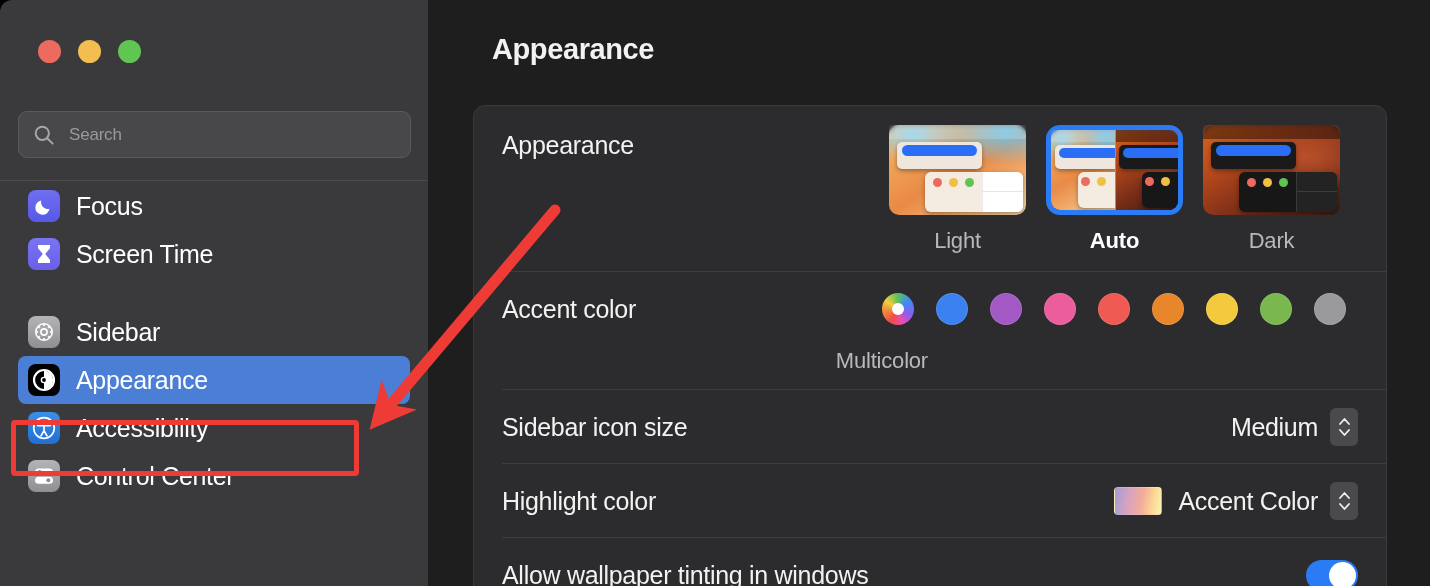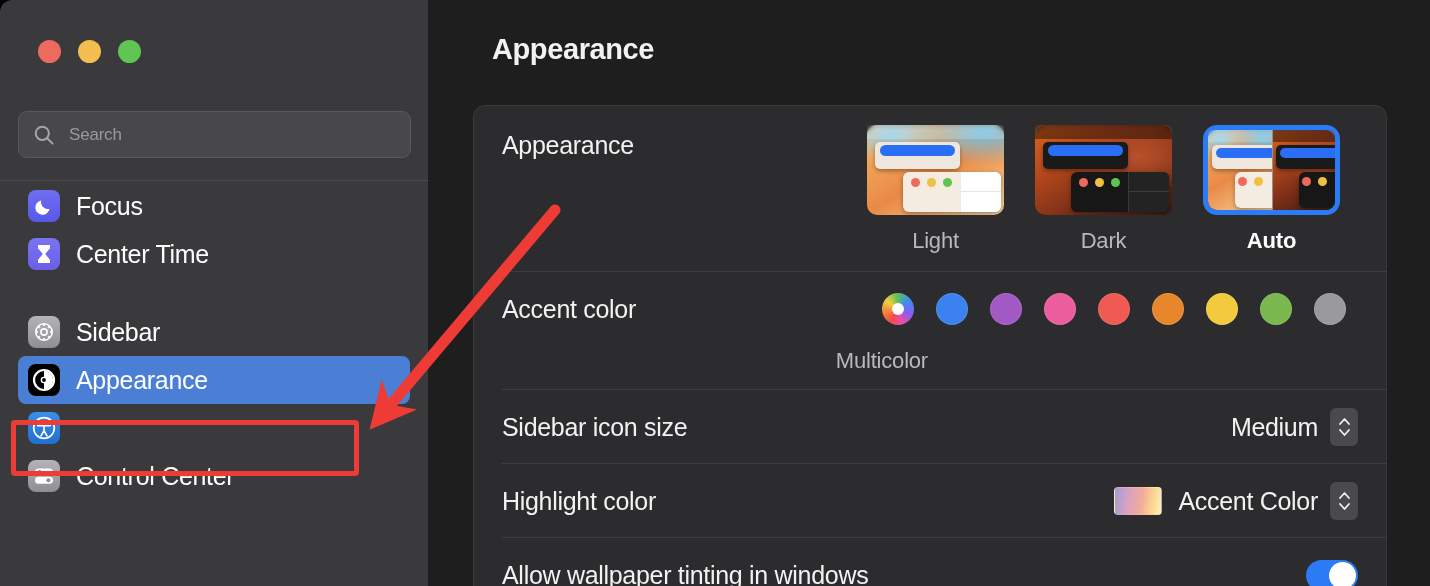--- a/index.html
+++ b/index.html
@@ -203,21 +203,21 @@
   .row-appearance {
     align-items: flex-start;
     padding-top: 19px;
     padding-bottom: 18px;
   }
   .row-appearance .row-label { padding-top: 6px; }
 
   .themes {
     margin-left: auto;
     display: flex;
-    gap: 31px;
+    gap: 20px;
     padding-right: 18px;
   }
   .theme {
     width: 137px;
     display: flex;
     flex-direction: column;
     align-items: center;
   }
   .theme-thumb {
     width: 137px; height: 90px;
@@ -463,21 +463,21 @@
           </span>
           <span class="sb-label">Focus</span>
         </div>
 
         <div class="sb-item">
           <span class="sb-icon ic-screentime">
             <svg width="20" height="22" viewBox="0 0 20 22">
               <path d="M4 2h12v3.2L11.2 11 16 16.8V20H4v-3.2L8.8 11 4 5.2z" fill="#ffffff"></path>
             </svg>
           </span>
-          <span class="sb-label">Center Time</span>
+          <span class="sb-label">Screen Time</span>
         </div>
 
         <div class="sb-item spacer-above">
           <span class="sb-icon ic-general">
             <svg width="24" height="24" viewBox="0 0 24 24">
               <g fill="none" stroke="#ffffff" stroke-width="1.6">
                 <circle cx="12" cy="12" r="8.2"></circle>
                 <circle cx="12" cy="12" r="3.1"></circle>
                 <path d="M12 3.8v2.3M12 17.9v2.3M3.8 12h2.3M17.9 12h2.3M6.2 6.2l1.7 1.7M16.1 16.1l1.7 1.7M17.8 6.2l-1.7 1.7M7.9 16.1l-1.7 1.7"></path>
               </g>
@@ -499,20 +499,21 @@
         </div>
 
         <div class="sb-item">
           <span class="sb-icon ic-accessibility">
             <svg width="26" height="26" viewBox="0 0 26 26">
               <circle cx="13" cy="13" r="10.3" fill="none" stroke="#ffffff" stroke-width="1.7"></circle>
               <circle cx="13" cy="7.4" r="1.9" fill="#ffffff"></circle>
               <path d="M6.7 10.6h12.6M13 10.9v5.2M13 15.6l-3 5.3M13 15.6l3 5.3" stroke="#ffffff" stroke-width="1.7" stroke-linecap="round" fill="none"></path>
             </svg>
           </span>
+          <span class="sb-label">Accessibility</span>
         </div>
 
         <div class="sb-item">
           <span class="sb-icon ic-control">
             <svg width="24" height="24" viewBox="0 0 24 24">
               <rect x="3" y="4.4" width="18" height="7" rx="3.5" fill="#ffffff"></rect>
               <circle cx="7.6" cy="7.9" r="2" fill="#8e8e93"></circle>
               <rect x="3" y="12.8" width="18" height="7" rx="3.5" fill="#ffffff"></rect>
               <circle cx="16.4" cy="16.3" r="2" fill="#8e8e93"></circle>
             </svg>
@@ -548,42 +549,20 @@
                     <div class="mini-dots">
                       <span class="mini-dot md-r"></span>
                       <span class="mini-dot md-y"></span>
                       <span class="mini-dot md-g"></span>
                     </div>
                     <div class="mini-pane-white"></div>
                   </div>
                 </div>
               </div>
               <div class="theme-caption">Light</div>
-            </div>
-
-            <div class="theme">
-              <div class="theme-thumb">
-                <div class="mini">
-                  <div class="mini-wall-dark"></div>
-                  <div class="mini-menubar dark"></div>
-                  <div class="mini-apple white"></div>
-                  <div class="mini-win-top dark">
-                      <div class="mini-bar-blue"></div>
-                    </div>
-                  <div class="mini-win-bottom dark">
-                    <div class="mini-dots">
-                      <span class="mini-dot md-r"></span>
-                      <span class="mini-dot md-y"></span>
-                      <span class="mini-dot md-g"></span>
-                    </div>
-                    <div class="mini-pane-white dark"></div>
-                  </div>
-                </div>
-              </div>
-              <div class="theme-caption">Dark</div>
             </div>
 
             <div class="theme selected">
               <div class="theme-thumb">
                 <div class="mini-split">
                   <div class="mini-half">
                     <div class="mini-wall-light"></div>
                     <div class="mini-menubar"></div>
                     <div class="mini-apple"></div>
                     <div class="mini-win-top" style="width:110%">
@@ -608,20 +587,42 @@
                         <span class="mini-dot md-r"></span>
                         <span class="mini-dot md-y"></span>
                       </div>
                     </div>
                   </div>
                 </div>
               </div>
               <div class="theme-caption">Auto</div>
             </div>
 
+            <div class="theme">
+              <div class="theme-thumb">
+                <div class="mini">
+                  <div class="mini-wall-dark"></div>
+                  <div class="mini-menubar dark"></div>
+                  <div class="mini-apple white"></div>
+                  <div class="mini-win-top dark">
+                      <div class="mini-bar-blue"></div>
+                    </div>
+                  <div class="mini-win-bottom dark">
+                    <div class="mini-dots">
+                      <span class="mini-dot md-r"></span>
+                      <span class="mini-dot md-y"></span>
+                      <span class="mini-dot md-g"></span>
+                    </div>
+                    <div class="mini-pane-white dark"></div>
+                  </div>
+                </div>
+              </div>
+              <div class="theme-caption">Dark</div>
+            </div>
+
           </div>
         </div>
 
         <div class="row row-accent row-sep">
           <div class="accent-top">
             <div class="row-label">Accent color</div>
             <div class="swatches">
               <div class="swatch swatch-multi"></div>
               <div class="swatch" style="background:#3b82f0"></div>
               <div class="swatch" style="background:#a359c4"></div>

